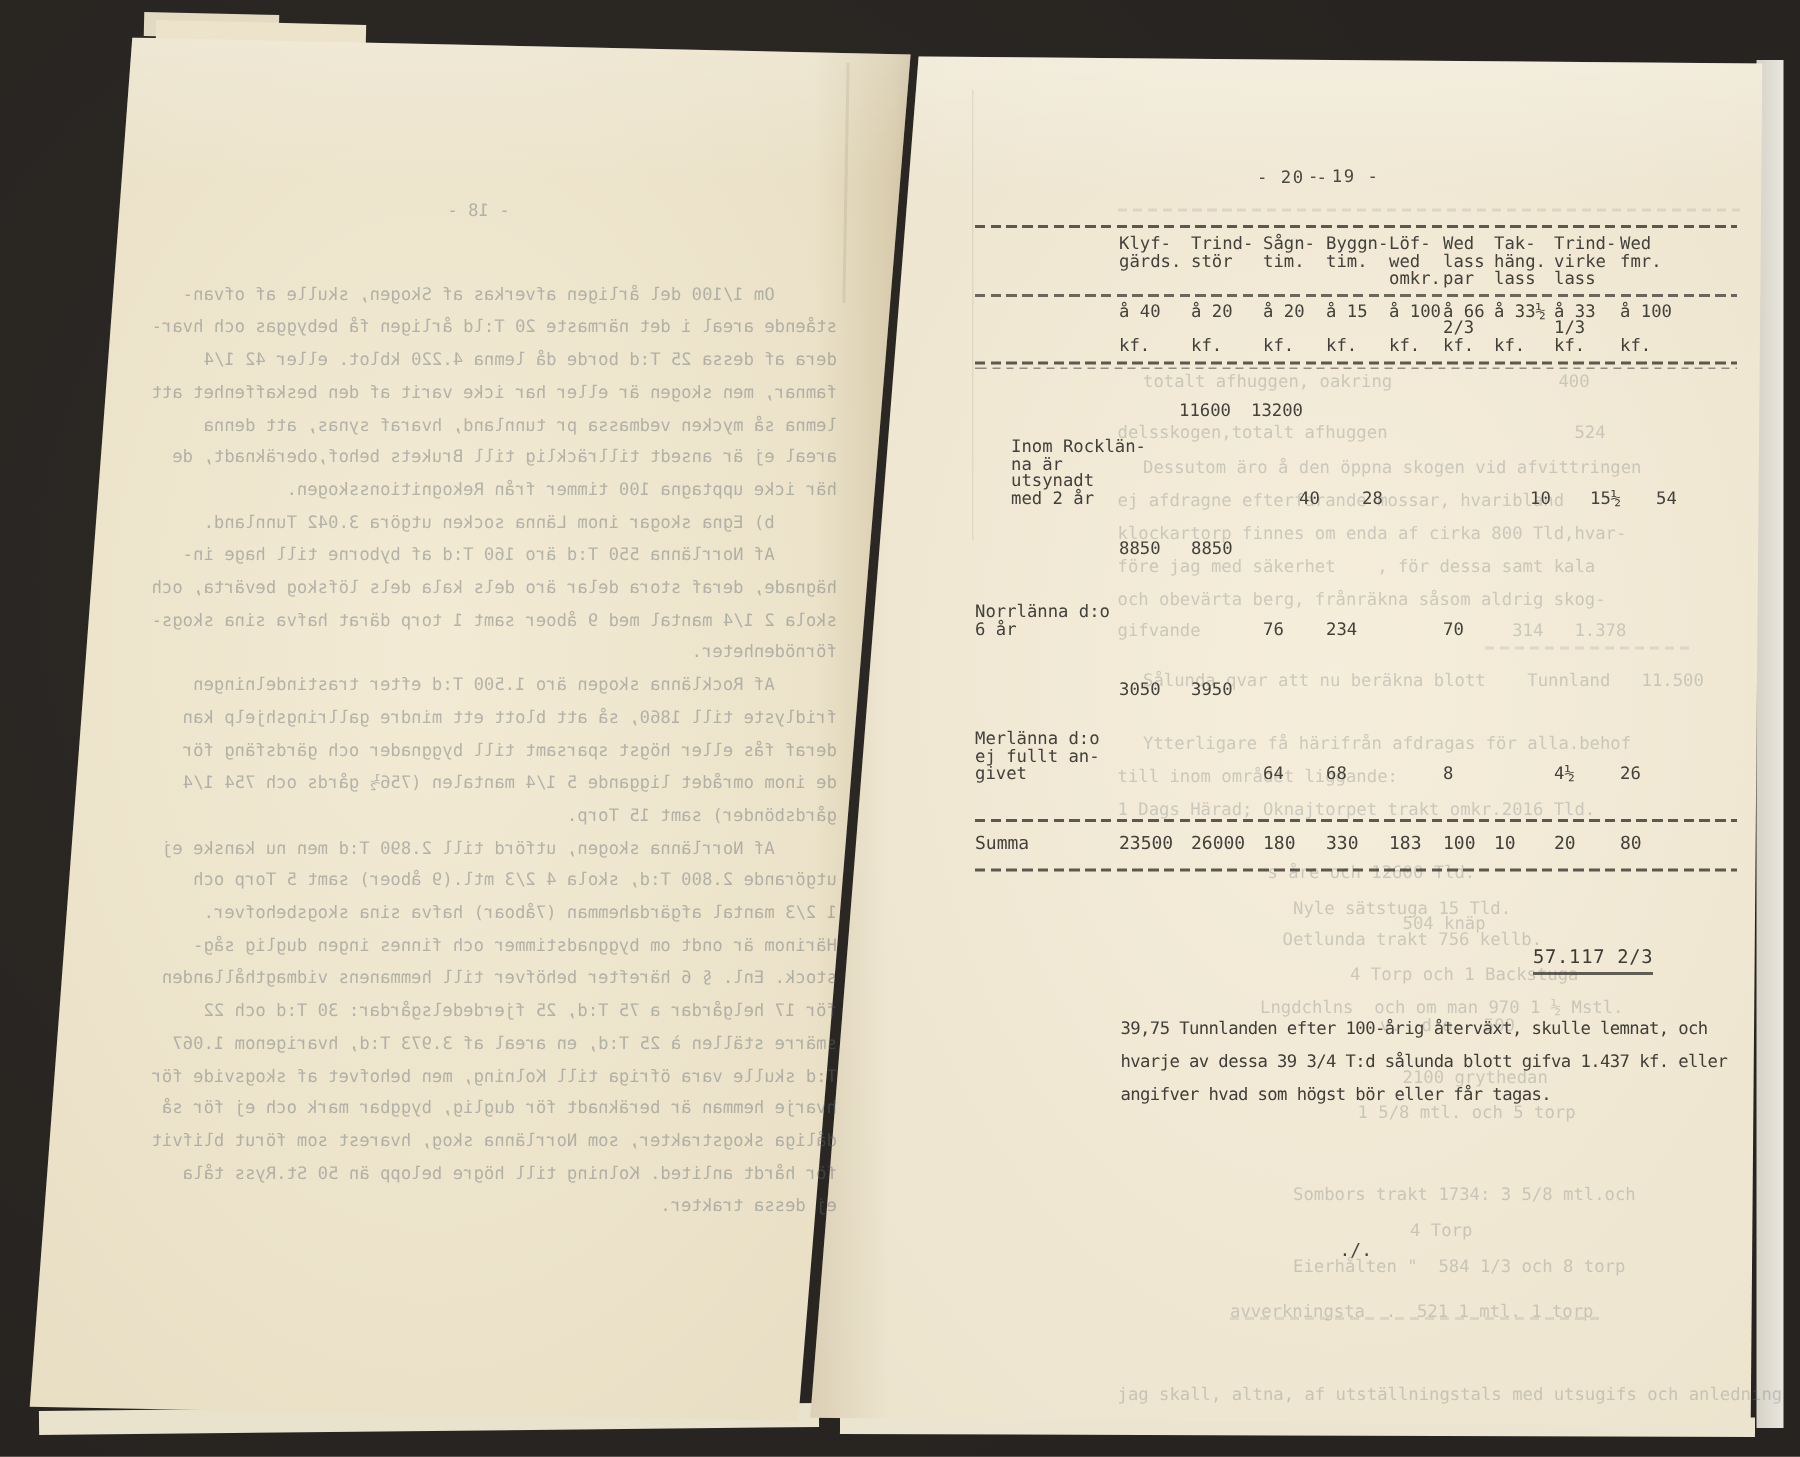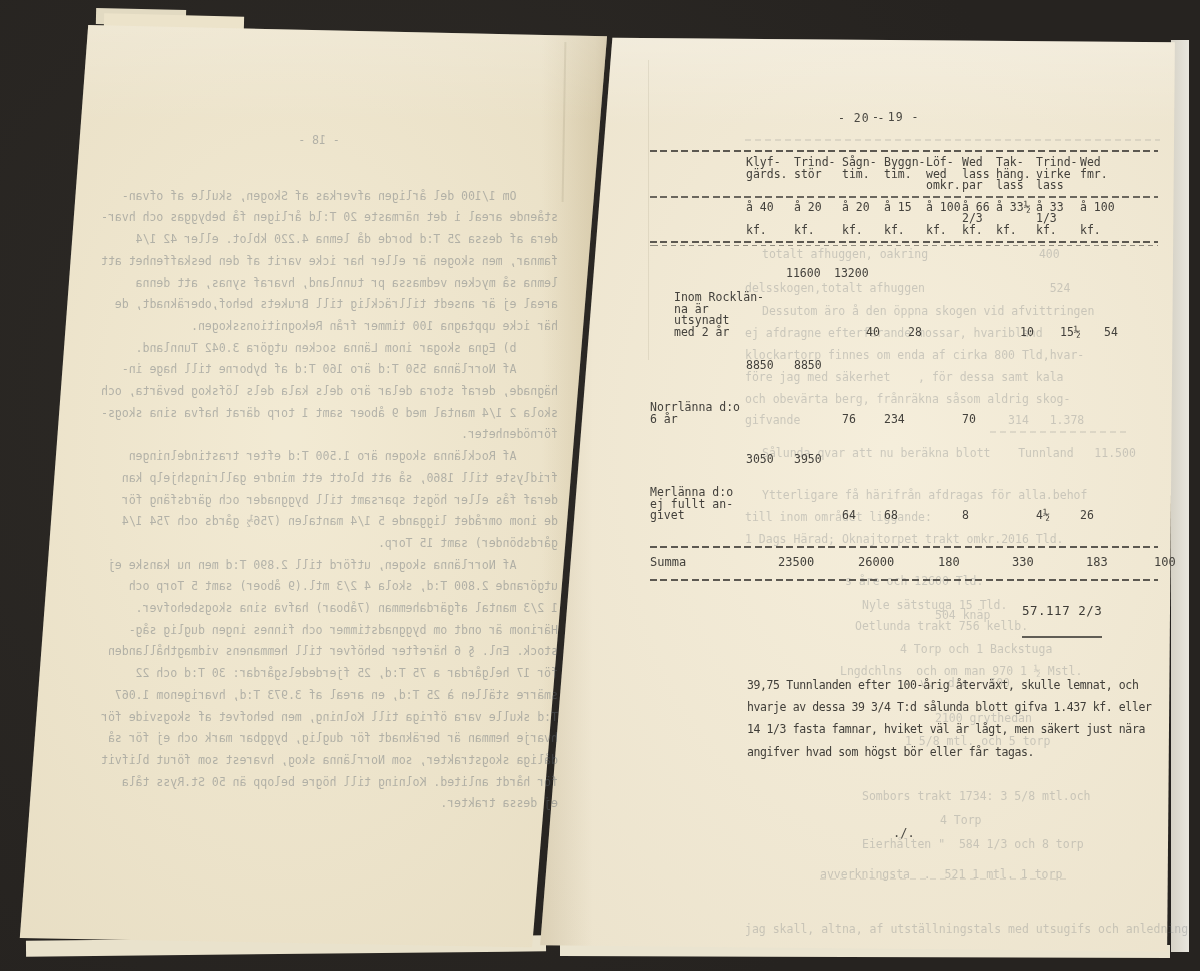--- a/index.html
+++ b/index.html
@@ -54,22 +54,22 @@
   #table{position:absolute;left:650px;top:150px;width:508px;font-size:11.5px;}
   .trow{display:grid;grid-template-columns:96px 48px 48px 42px 42px 36px 34px 40px 44px 50px;line-height:11.6px;}
   .tcell{white-space:pre-line;}
   .rule{height:2px;background:repeating-linear-gradient(90deg,rgba(66,63,58,.85) 0 7px,transparent 7px 10.5px);}
   .rule.thin{opacity:.9;}
   .rule.double{height:5px;background:
      repeating-linear-gradient(90deg,rgba(66,63,58,.85) 0 7px,transparent 7px 10.5px),
      repeating-linear-gradient(90deg,rgba(66,63,58,.55) 0 5px,transparent 5px 9px);
      background-size:100% 2px,100% 1px;background-position:0 0,3px 4px;background-repeat:repeat-x;}
   #tbl-total{
-    position:absolute;left:1022px;top:603px;font-size:12.5px;color:#3d3b36;
-    border-bottom:2px solid rgba(60,57,52,.8);padding-bottom:18px;letter-spacing:.5px;
+    position:absolute;left:1022px;top:630px;font-size:12.5px;color:#3d3b36;
+    border-bottom:2px solid rgba(60,57,52,.8);padding-bottom:3px;letter-spacing:.5px;
   }
   
   #paragraph{position:absolute;left:747px;top:674px;font-size:11.5px;letter-spacing:-0.4px;line-height:22.2px;color:#403e39;}
   #end-mark{position:absolute;left:893px;top:826px;font-size:12px;color:#4a4842;}
   .page-num{position:absolute;font-size:11.5px;letter-spacing:1px;color:#4a4842;}
 </style>
 </head>
 <body>
 
 <div class="sheet-edge" style="left:96px;top:9px;width:90px;height:16px;background:#e2dac2;transform:rotate(1.2deg);"></div>
@@ -286,35 +286,34 @@
         <div class="tcell">64</div>
         <div class="tcell">68</div>
         <div class="tcell"></div>
         <div class="tcell">8</div>
         <div class="tcell"></div>
         <div class="tcell">4½</div>
         <div class="tcell">26</div>
       </div>
     </div>
   <div class="rule" style="margin-top:24px;"></div>
-  <div class="trow ink" id="tbl-summa" style="margin-top:9px;font-size:12px;gap:32px;">
+  <div class="trow ink" id="tbl-summa" style="margin-top:9px;font-size:12px;">
       <div class="tcell">Summa</div>
       <div class="tcell">23500</div>
       <div class="tcell">26000</div>
       <div class="tcell">180</div>
       <div class="tcell">330</div>
       <div class="tcell">183</div>
       <div class="tcell">100</div>
       <div class="tcell">10</div>
       <div class="tcell">20</div>
       <div class="tcell">80</div>
     </div>
   <div class="rule" style="margin-top:11px;"></div>
 </div>
 <div id="tbl-total">57.117 2/3</div>
 
 <div id="paragraph">
     <div class="t-line">39,75 Tunnlanden efter 100-årig återväxt, skulle lemnat, och</div>
     <div class="t-line">hvarje av dessa 39 3/4 T:d sålunda blott gifva 1.437 kf. eller</div>
-    <div class="t-line">14 1/3 fasta famnar, hviket väl är lågt, men säkert just nära</div>
     <div class="t-line">angifver hvad som högst bör eller får tagas.</div>
   </div>
 <div id="end-mark">./.</div>
 
 </body></html>

